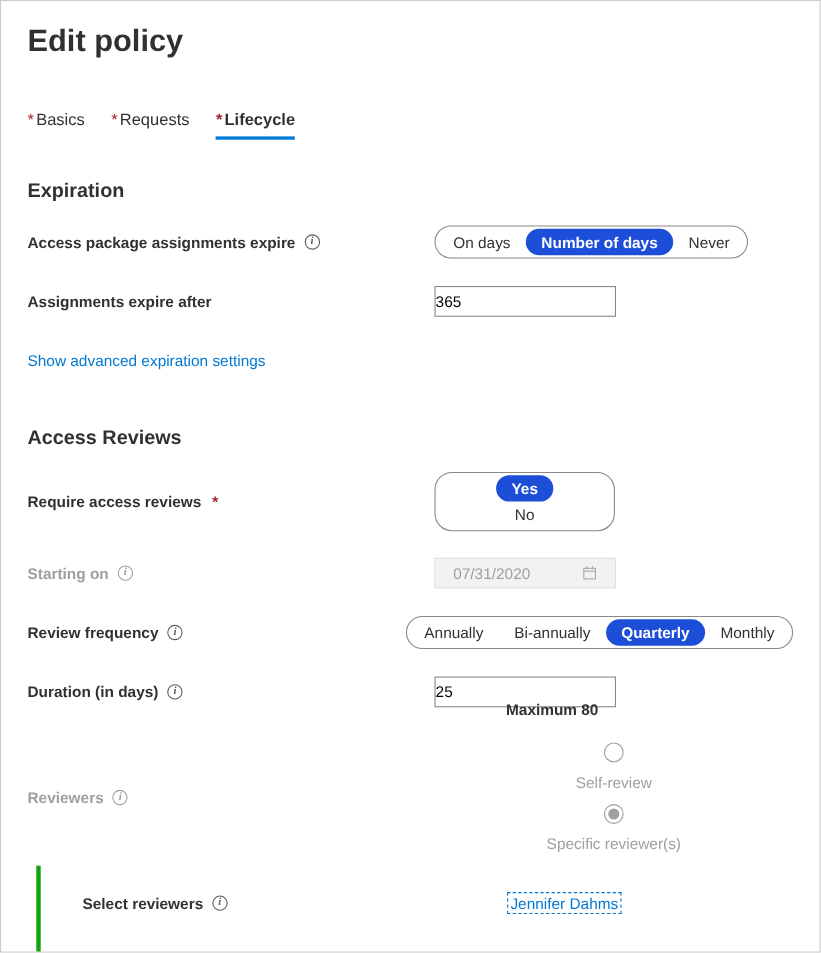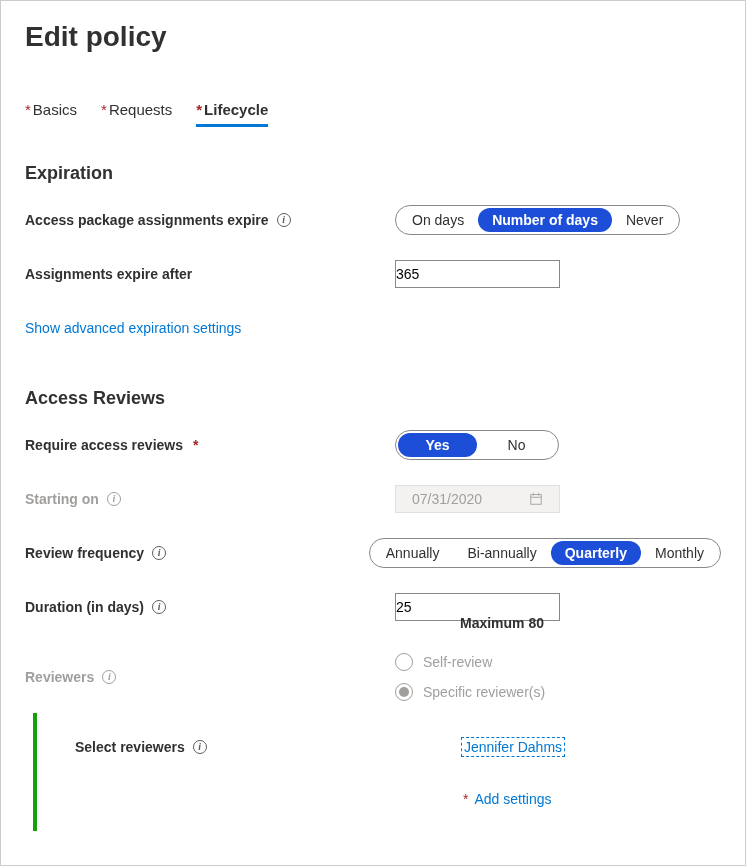--- a/index.html
+++ b/index.html
@@ -119,21 +119,21 @@
     }
     .helper {
       font-size: 14px;
       font-weight: 600;
       margin-left: 370px;
       margin-top: -14px;
       margin-bottom: 22px;
       padding-left: 65px;
     }
     .radio-group { display: flex; flex-direction: column; gap: 12px; }
-    .radio-item { display: flex; align-items: center; gap: 10px; color: #a19f9d; }
+    .radio-item { display: flex; align-items: center; gap: 10px; color: #a19f9d; flex-direction: column; }
     .radio-circle {
       width: 18px; height: 18px;
       border: 1px solid #a19f9d;
       border-radius: 50%;
       display: flex; align-items: center; justify-content: center;
     }
     .radio-circle.checked::after {
       content: '';
       width: 10px; height: 10px;
       background: #a19f9d;
@@ -217,21 +217,21 @@
 <div class="section-gap"></div>
 
 <h2>Access Reviews</h2>
 
 <div class="row">
   <div class="label-col bold">
     <span>Require access reviews</span>
       <span class="req-mark">*</span>
   </div>
   <div class="control-col">
-    <div class="pill-group" style="width:164px;">
+    <div class="pill-group" style="width:164px;flex-direction:column;">
       <div class="pill selected" style="flex:1;text-align:center">Yes</div>
       <div class="pill" style="flex:1;text-align:center">No</div>
     </div>
   </div>
 </div>
 
 <div class="row">
   <div class="label-col bold dim">
     <span>Starting on</span>
     <span class="info-icon dim">i</span>

